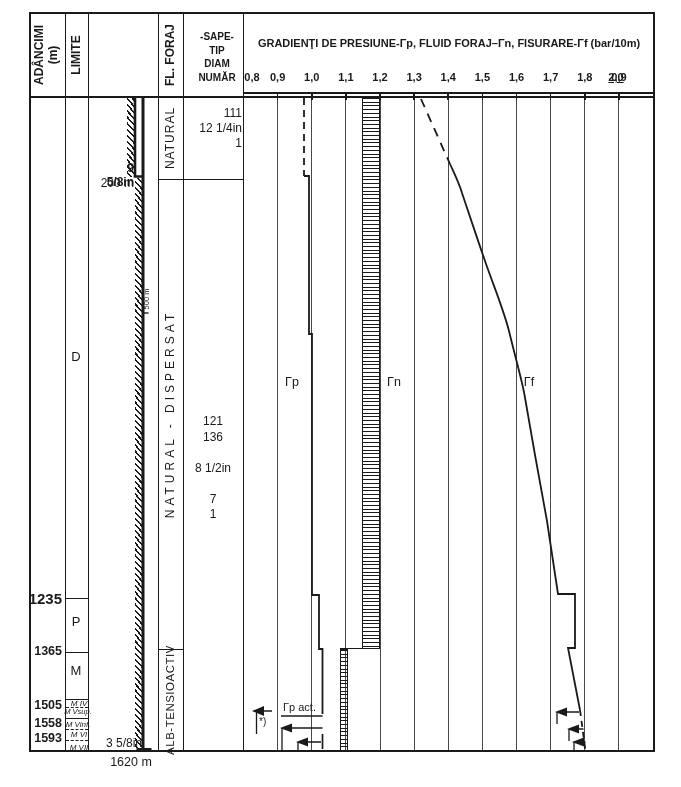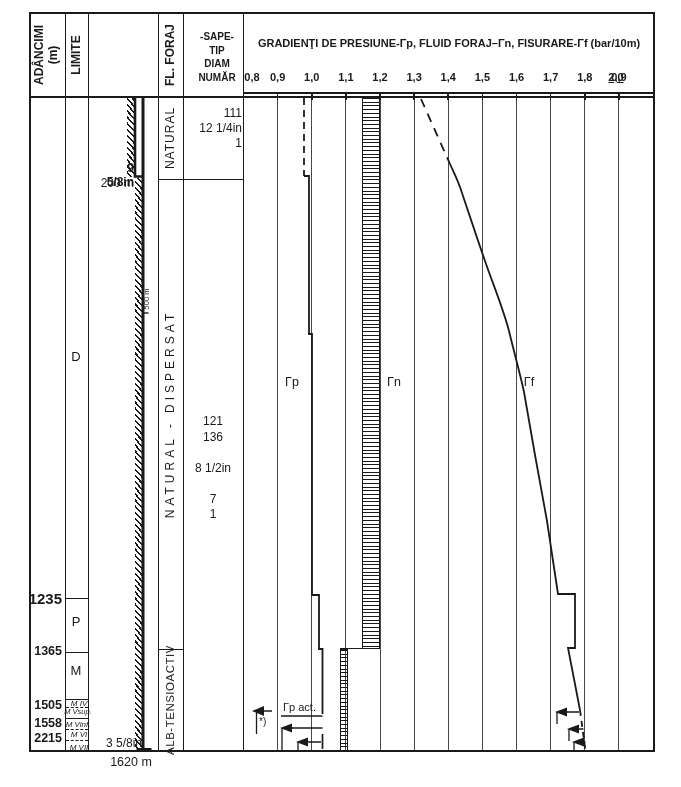--- a/index.html
+++ b/index.html
@@ -169,14 +169,14 @@
     <div class="ln" style="left: 584.3px; top: 99px; width: 1px; height: 651px; opacity: 0.8;"></div>
     <div class="ln" style="left: 584px; top: 93px; width: 1.6px; height: 7px;"></div>
     <div class="txt b tickL" style="left: 604.93px; top: 71px;">0,9</div>
     <div class="ln" style="left: 618.43px; top: 99px; width: 1px; height: 651px; opacity: 0.8;"></div>
     <div class="ln" style="left: 618.13px; top: 93px; width: 1.6px; height: 7px;"></div>
     <div class="txt b tickL" style="left: 602px; top: 71px; text-decoration: underline;">2,0</div>
     <div class="txt b r" style="left: 28px; top: 590px; width: 34px; font-size: 15px;">1235</div>
     <div class="txt b r" style="left: 28px; top: 644px; width: 34px; font-size: 12.5px;">1365</div>
     <div class="txt b r" style="left: 28px; top: 698px; width: 34px; font-size: 12.5px;">1505</div>
     <div class="txt b r" style="left: 28px; top: 716px; width: 34px; font-size: 12.5px;">1558</div>
-    <div class="txt b r" style="left: 28px; top: 731px; width: 34px; font-size: 12.5px;">2215</div>
+    <div class="txt b r" style="left: 28px; top: 731px; width: 34px; font-size: 12.5px;">1593</div>
   </div>
 
 </body></html>

